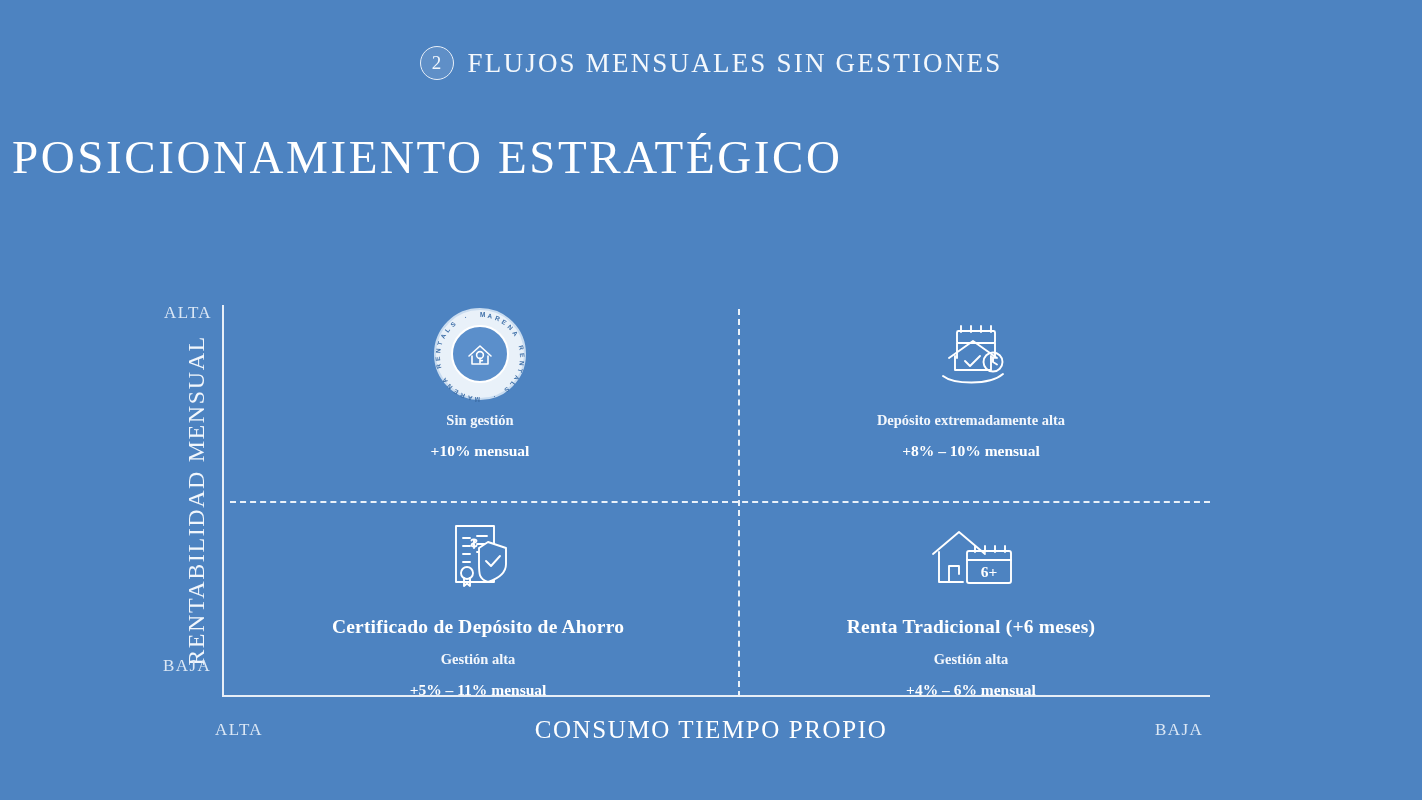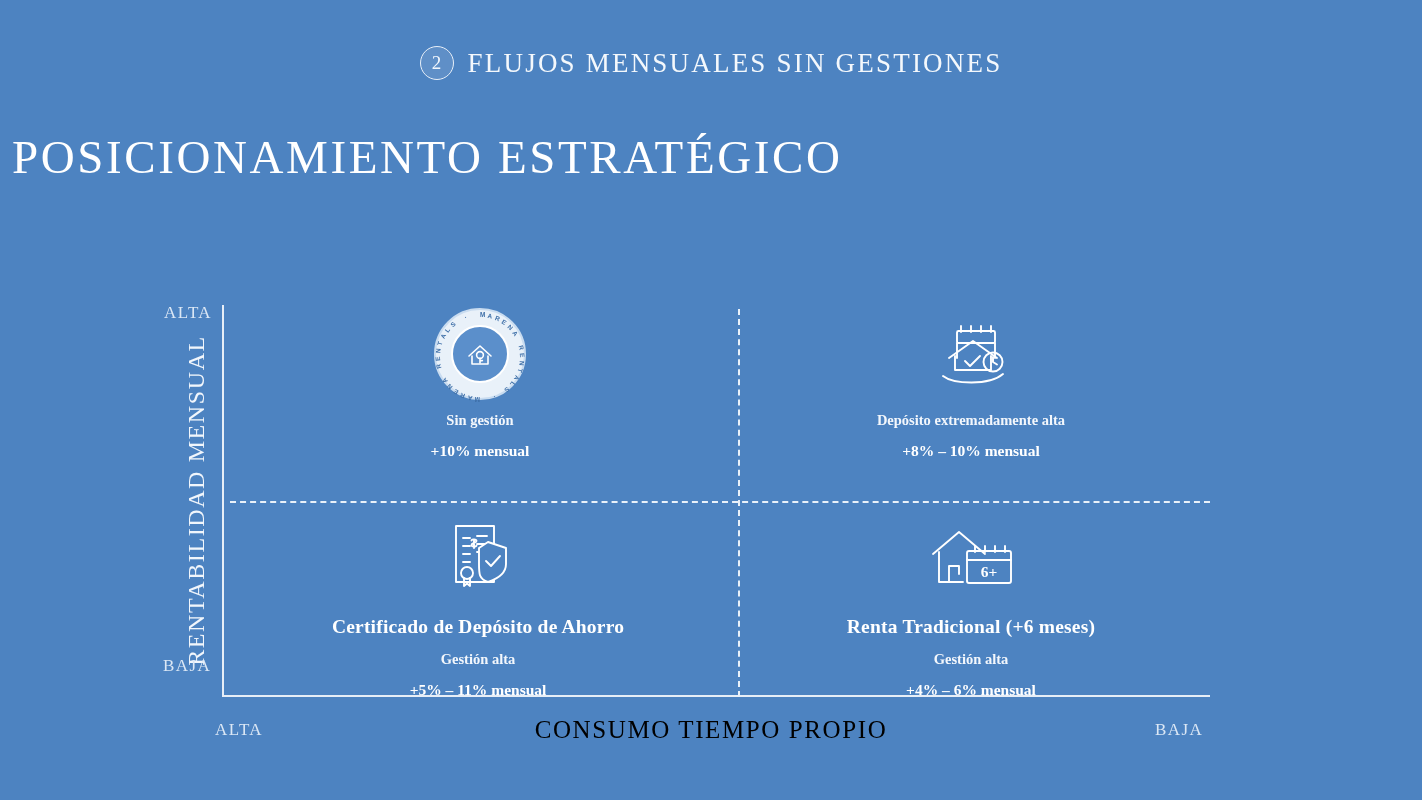--- a/index.html
+++ b/index.html
@@ -130,21 +130,21 @@
     color: #f1f6fc;
   }
   .x-label {
     position: absolute;
     left: 0; top: 716px;
     width: 100%;
     text-align: center;
     font-family: "Liberation Serif", serif;
     font-size: 25px;
     letter-spacing: 1.6px;
-    color: #000000;
+    color: #ffffff;
   }
   .tick {
     position: absolute;
     font-family: "Liberation Serif", serif;
     font-size: 17px;
     letter-spacing: 1.4px;
     color: #dbe7f5;
   }
   .tick-alta { left: 164px; top: 303px; }
   .tick-baja { left: 163px; top: 656px; }

